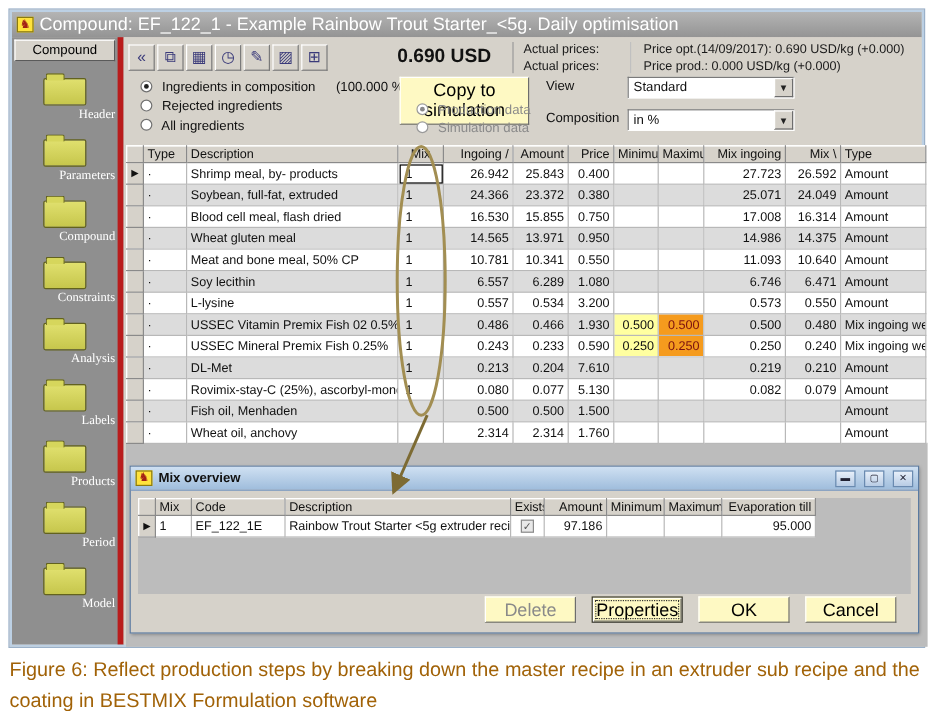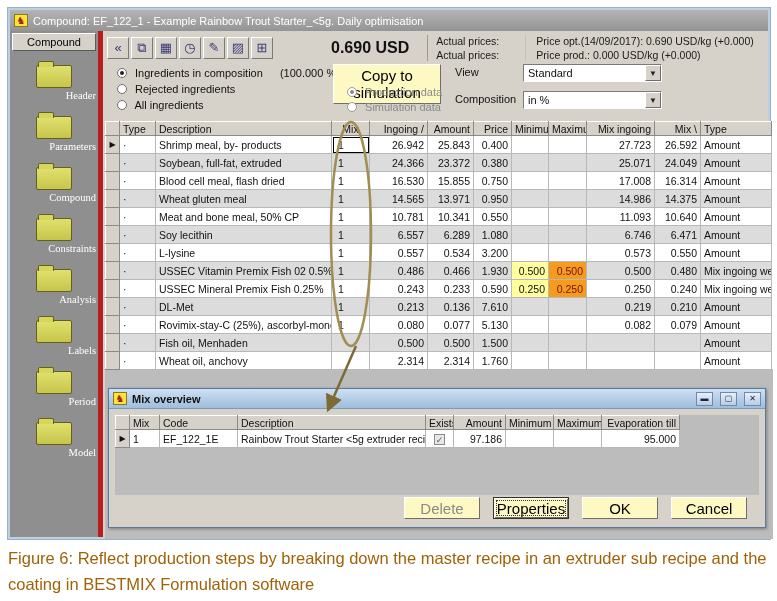--- a/index.html
+++ b/index.html
@@ -4,21 +4,21 @@
 <style>
   * { margin:0; padding:0; box-sizing:border-box; }
   html,body { width:777px; height:601px; background:#ffffff; font-family:"Liberation Sans", sans-serif; }
   .page { position:relative; width:777px; height:601px; background:#fff; overflow:hidden; }
 
   
   .app-window { position:absolute; left:8px; top:8px; width:762px; height:531px;
     background:#d6d2ca; border:2px solid #bcd0e4; box-shadow:0 0 0 1px #9ab0c8; }
   .titlebar { height:21px; background:linear-gradient(#b4b4b4,#949494); display:flex; align-items:center;
     padding:0 4px; gap:5px; }
-  .titlebar .title-text { color:#ffffff; font-size:11px; white-space:nowrap; overflow:hidden; }
+  .titlebar .title-text { color:#ffffff; font-size:15px; white-space:nowrap; overflow:hidden; }
   .app-icon { width:14px; height:13px; background:#ffe23c; border:1px solid #8a7a10;
     color:#a32015; font-size:10px; line-height:11px; text-align:center; flex:0 0 auto; }
 
   .app-body { position:absolute; left:0; top:21px; right:0; bottom:0; display:flex; }
 
   
   .sidebar { width:93px; background:#8f8f8f; border-right:5px solid #b91c1c; padding:2px 2px 0 2px; }
   .sidebar-tab { display:block; width:100%; height:18px; background:#d6d2ca; border:1px solid;
     border-color:#ffffff #5a5a5a #5a5a5a #ffffff; font-size:11px; font-family:"Liberation Sans",sans-serif;
     text-align:center; line-height:15px; }
@@ -148,20 +148,24 @@
     <div class="folder"></div>
     <div class="label">Constraints</div>
   </div>
             <div class="sidebar-item">
     <div class="folder"></div>
     <div class="label">Analysis</div>
   </div>
             <div class="sidebar-item">
     <div class="folder"></div>
     <div class="label">Labels</div>
+  </div>
+            <div class="sidebar-item">
+    <div class="folder"></div>
+    <div class="label">Products</div>
   </div>
             <div class="sidebar-item">
     <div class="folder"></div>
     <div class="label">Period</div>
   </div>
             <div class="sidebar-item">
     <div class="folder"></div>
     <div class="label">Model</div>
   </div>
           </div>
@@ -388,21 +392,21 @@
     <td>0.250</td>
     <td>0.240</td>
     <td class="c-type2">Mix ingoing weight</td>
   </tr>
                 <tr class="stripe">
     <td class="c-selector"></td>
     <td class="c-type">·</td>
     <td class="c-desc">DL-Met</td>
     <td class="c-mix">1</td>
     <td>0.213</td>
-    <td>0.136</td>
+    <td>0.204</td>
     <td>7.610</td>
     <td></td>
     <td></td>
     <td>0.219</td>
     <td>0.210</td>
     <td class="c-type2">Amount</td>
   </tr>
                 <tr>
     <td class="c-selector"></td>
     <td class="c-type">·</td>

